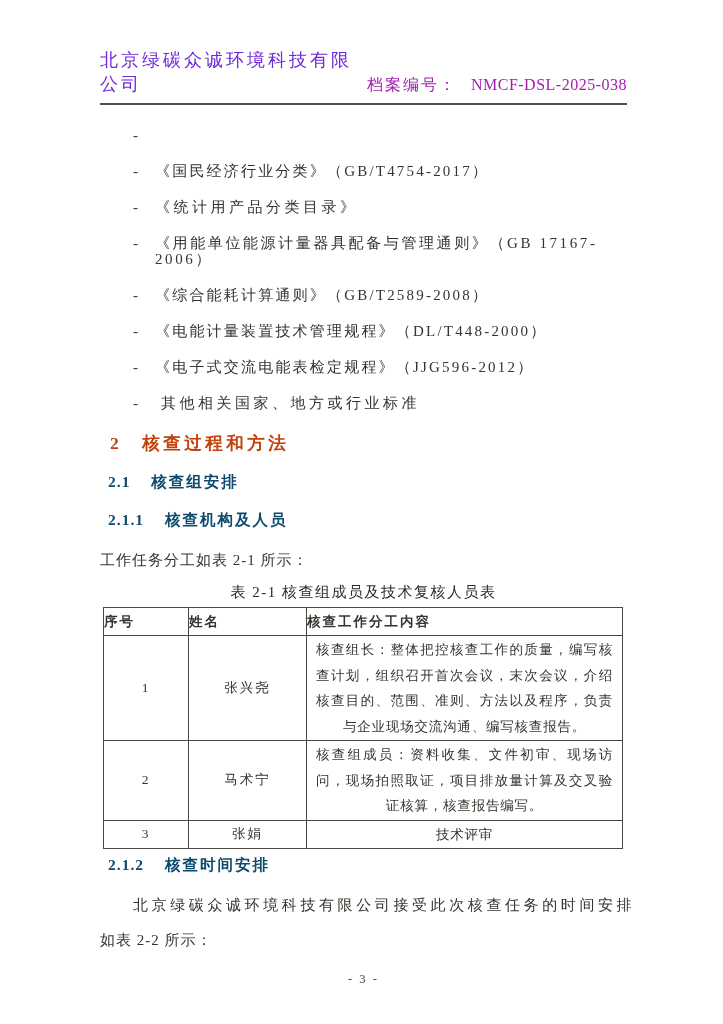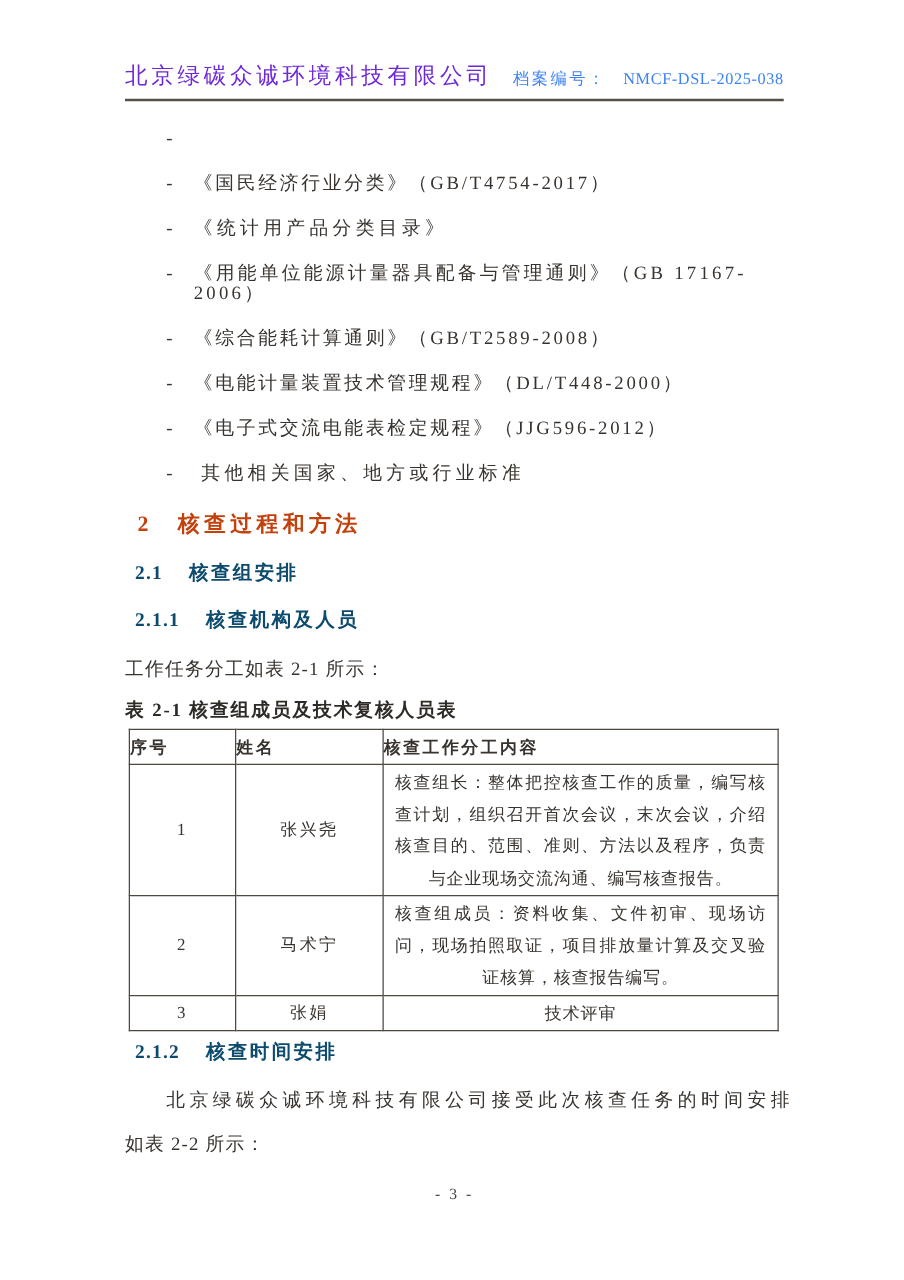--- a/index.html
+++ b/index.html
@@ -15,21 +15,21 @@
   }
   .content { padding:48px 96px 0 100px; }
 
   
   .doc-header {
     display:flex; justify-content:space-between; align-items:flex-end;
     border-bottom:2px solid #55504a;
     padding-bottom:7px;
   }
   .company { font-size:18px; letter-spacing:3px; color:#6d28d9; font-weight:500; }
-  .archive { font-size:13px; color:#3b82f6; white-space:nowrap; }
+  .archive { font-size:16px; color:#a21caf; white-space:nowrap; }
   .archive .lbl { letter-spacing:2px; margin-right:10px; }
   .archive .no  { letter-spacing:0.5px; }
 
   
   .refs { list-style:none; margin-top:22px; }
   .refs li { display:flex; margin-bottom:20px; line-height:16px; font-size:15px; letter-spacing:2.2px; }
   .refs li .dash { width:22px; flex:0 0 22px; margin-left:33px; color:#38332e; }
   .refs li:nth-child(1) .txt { letter-spacing:4.5px; }
   .refs li:nth-child(3) .txt { letter-spacing:3.5px; }
   .refs li:nth-child(4) .txt { letter-spacing:2.6px; }
@@ -46,21 +46,21 @@
 
   
   .para { margin-top:14px; font-size:15px; }
   .para .ln { display:block; line-height:35px; height:35px; white-space:nowrap; }
   .para .ln.indent  { padding-left:33px; }
   .para .ln.stretch1 { letter-spacing:4.2px; }
   .para .ln.stretch2 { letter-spacing:3.6px; }
   .para .ln.plain   { letter-spacing:1px; }
 
   
-  .tbl-caption { margin-top:5px; text-align:left; font-size:15px; font-weight:bold; letter-spacing:1.5px; color:#2e2a25; height:20px; }
+  .tbl-caption { margin-top:5px; text-align:center; font-size:15px; font-weight:normal; letter-spacing:1.5px; color:#2e2a25; height:20px; }
   table.roster { margin:4px 0 0 3px; width:519px; border-collapse:collapse; table-layout:fixed; }
   table.roster th, table.roster td { border:1.4px solid #4d4741; font-size:13.5px; color:#38332e; }
   table.roster col.c-no   { width:85px; }
   table.roster col.c-name { width:118px; }
   table.roster col.c-duty { width:316px; }
   table.roster th { height:28px; font-weight:bold; letter-spacing:2px; text-align:left; }
   table.roster td { vertical-align:middle; }
   td.cell-no, td.cell-name { text-align:center; letter-spacing:2px; }
   td.cell-duty { text-align:justify; text-align-last:center; padding:1px 9px; line-height:25.5px; letter-spacing:0.8px; }
   tr.r-single td { height:28px; }

